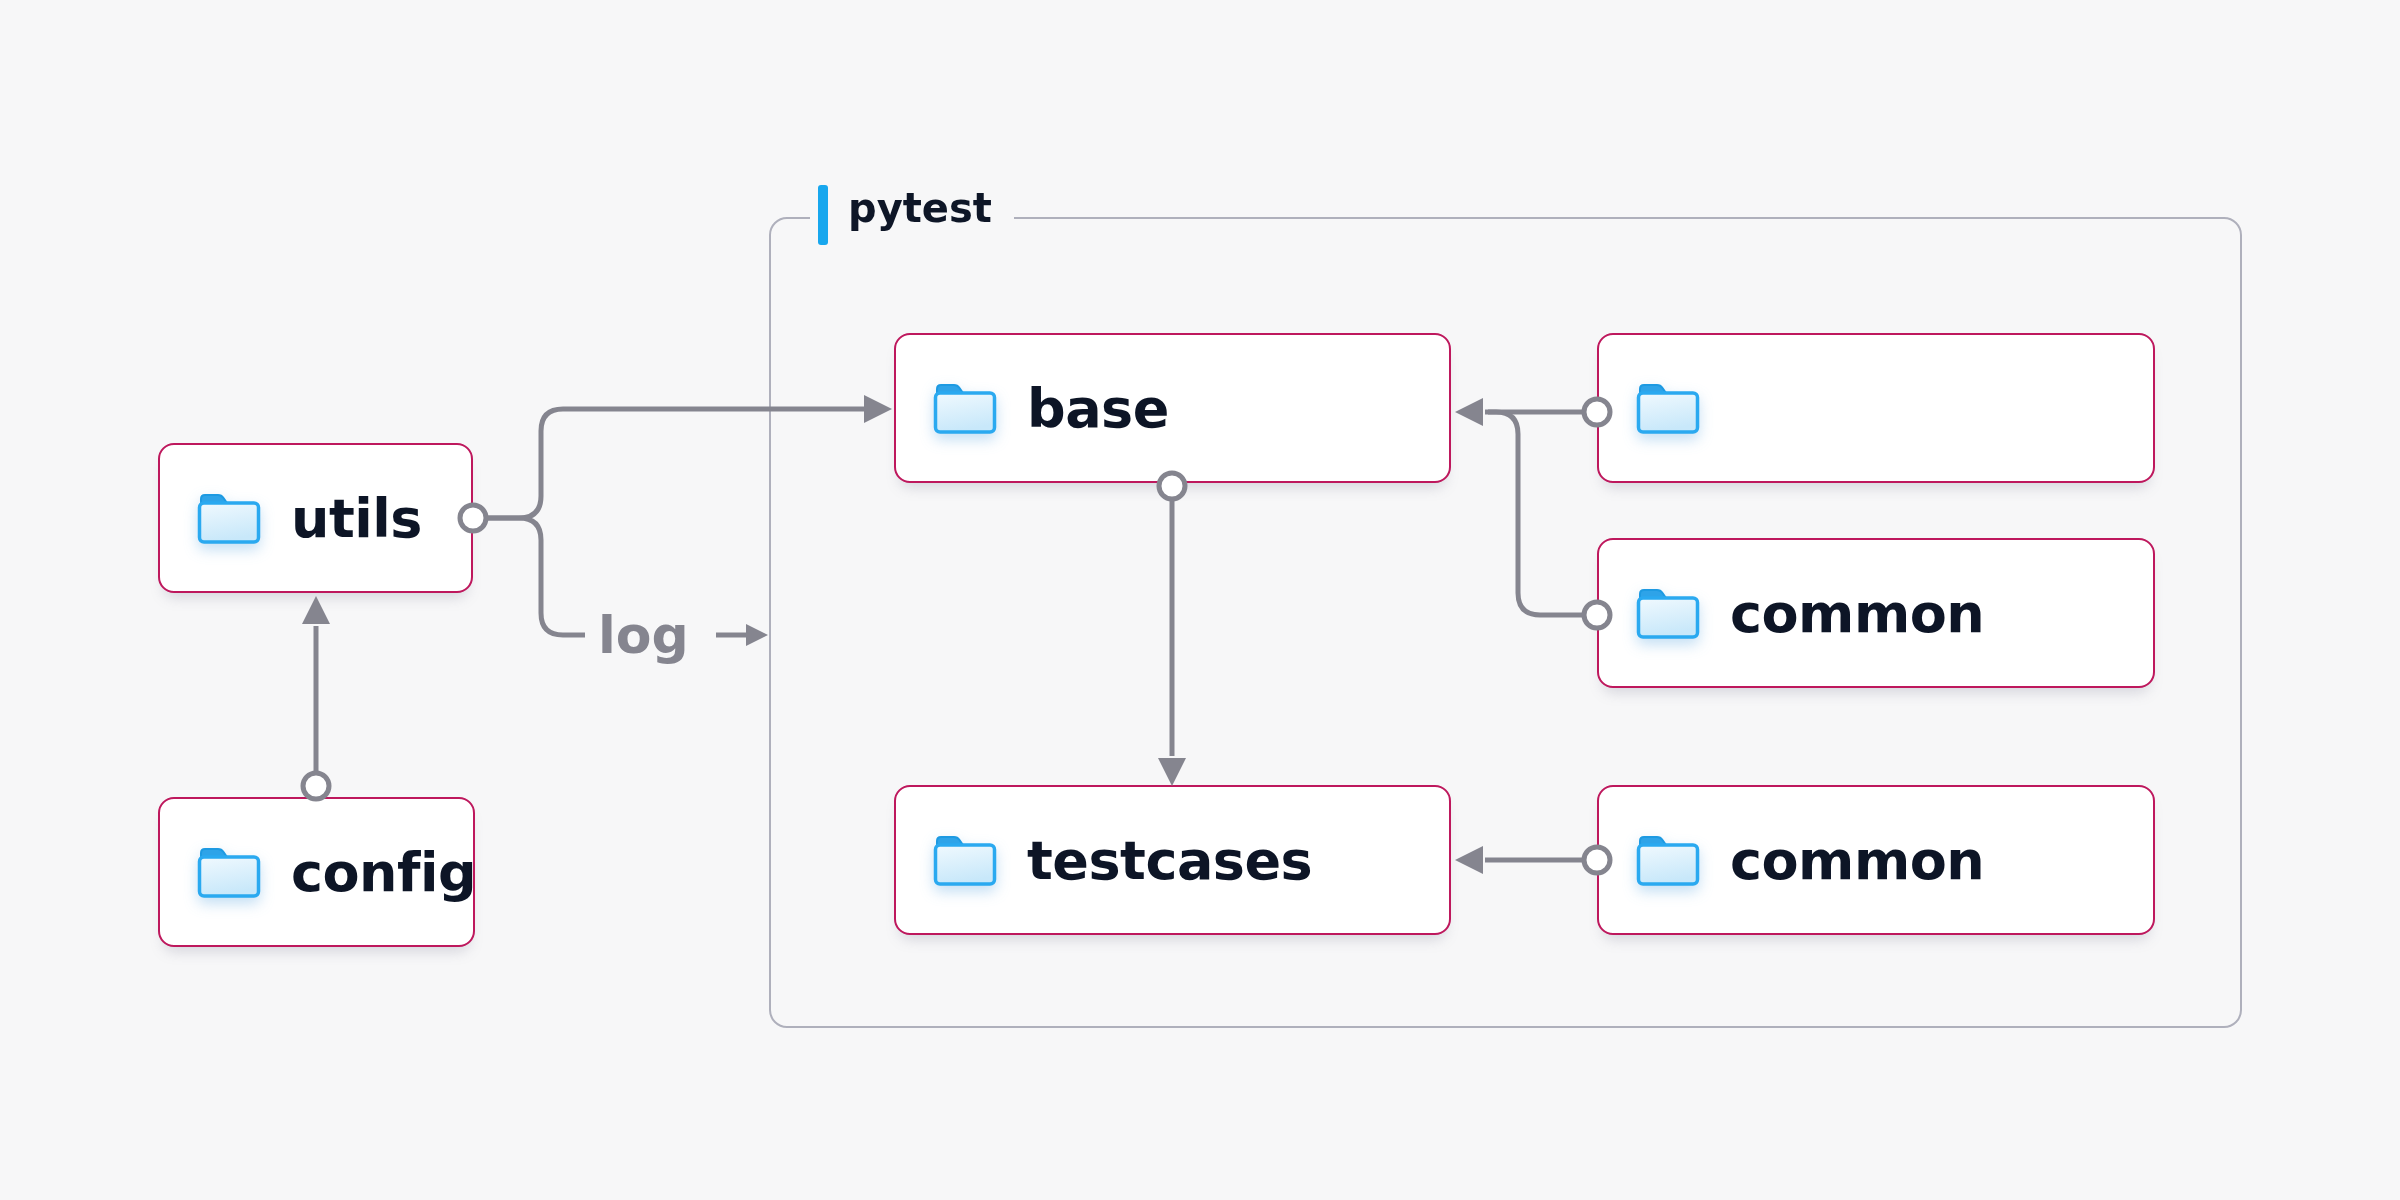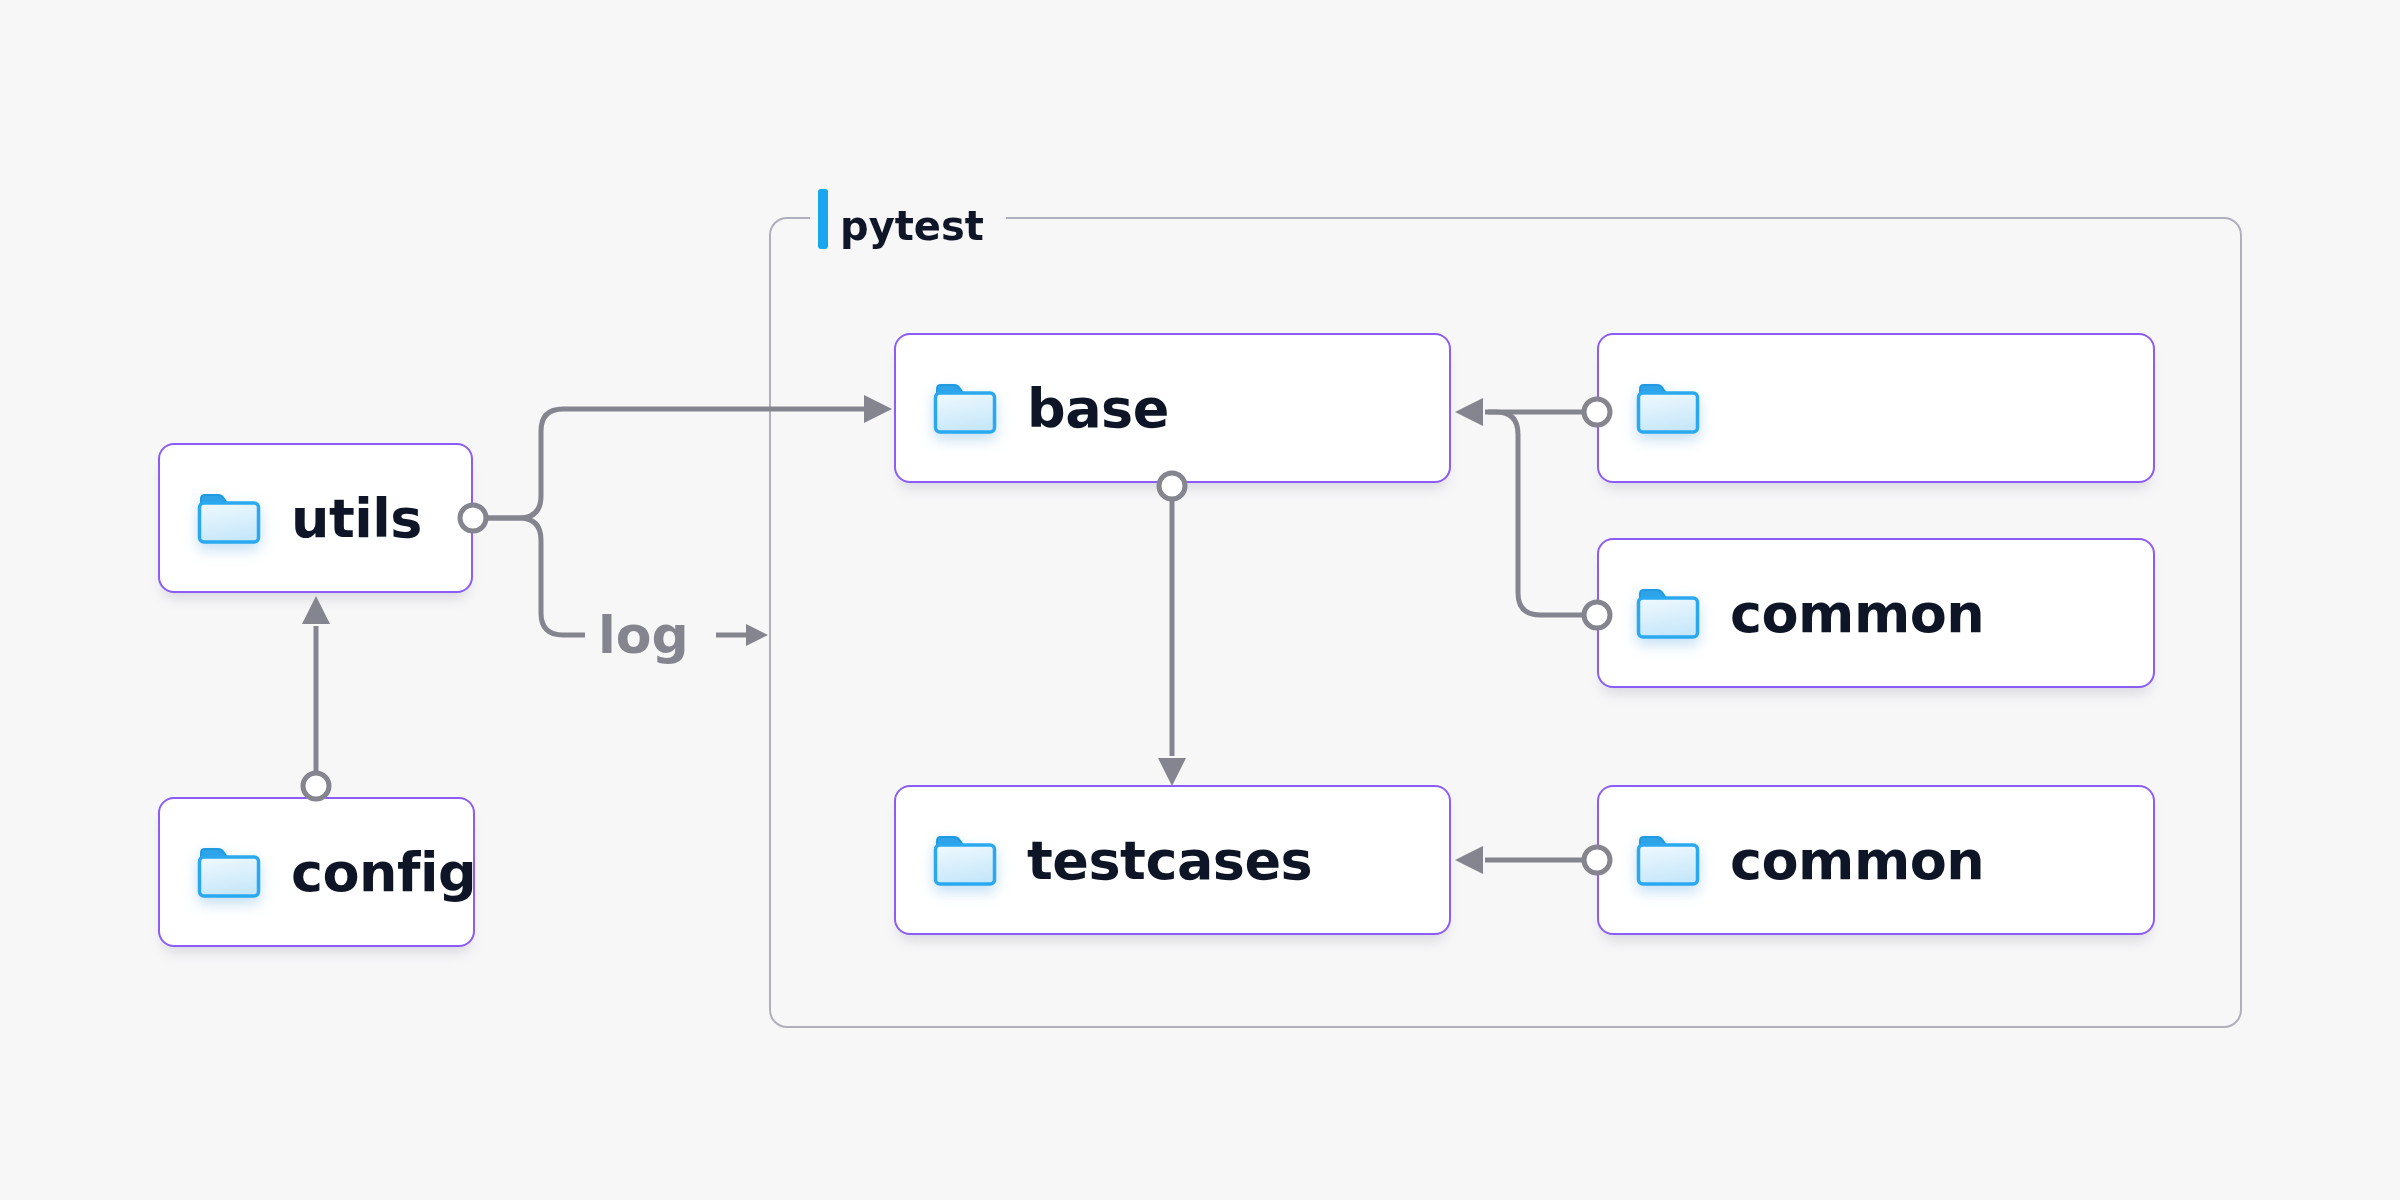--- a/index.html
+++ b/index.html
@@ -16,37 +16,37 @@
     left:769px;top:217px;width:1473px;height:811px;
     border:2px solid #afb0bc;
     border-radius:18px;
     background:transparent;
     box-sizing:border-box;
     z-index:1;
   }
   .group-label{
     position:absolute;
     left:810px;top:185px;height:64px;
-    display:flex;align-items:flex-end;gap:12px;
+    display:flex;align-items:flex-start;gap:20px;
     padding:0 22px 0 8px;
     background:#f7f7f8;
     z-index:4;
   }
   .accent-bar{
     display:inline-block;
     width:10px;height:60px;border-radius:3px;
   }
   .group-label-text{
     font-size:40px;font-weight:600;color:#0e1627;letter-spacing:0;
   }
   
   .node{
     position:absolute;
     background:#ffffff;
-    border:2px solid #8b5cf6;
+    border:2px solid #be185d;
     border-radius:16px;
     box-sizing:border-box;
     display:flex;align-items:center;
     padding-left:37px;
     box-shadow:0 10px 14px -6px rgba(120,120,145,0.28);
     z-index:2;
   }
   .node .label{
     margin-left:30px;
     font-size:54px;font-weight:600;color:#0d1526;

